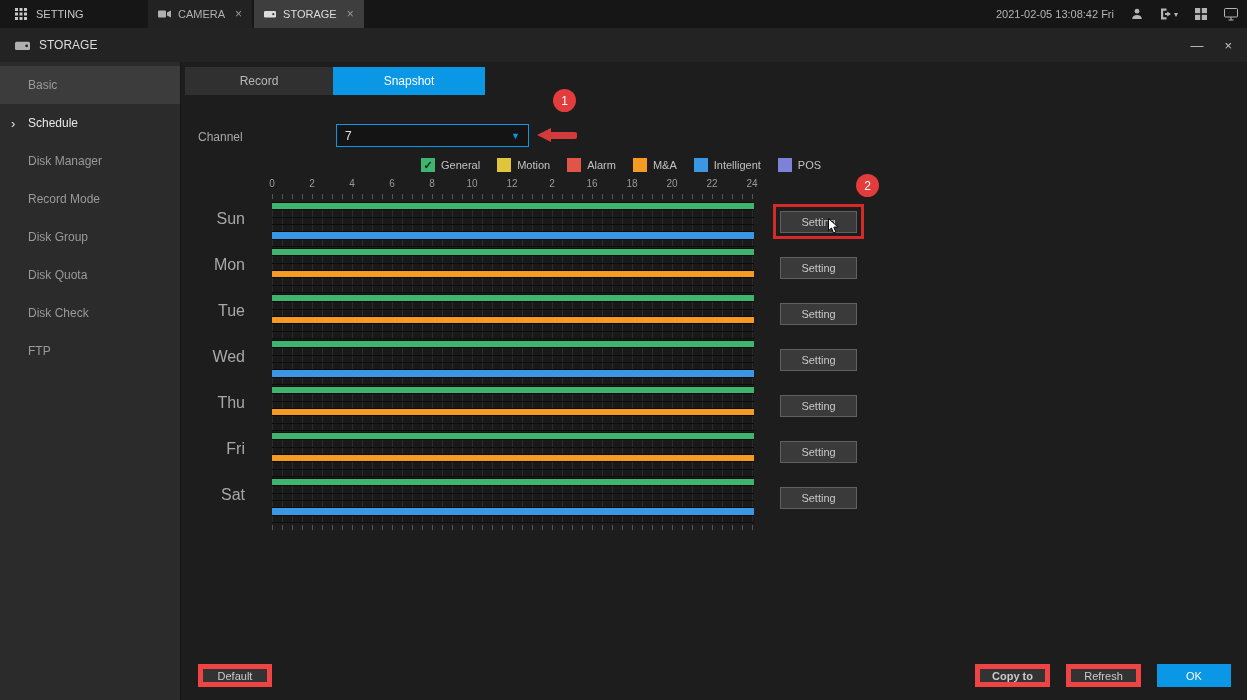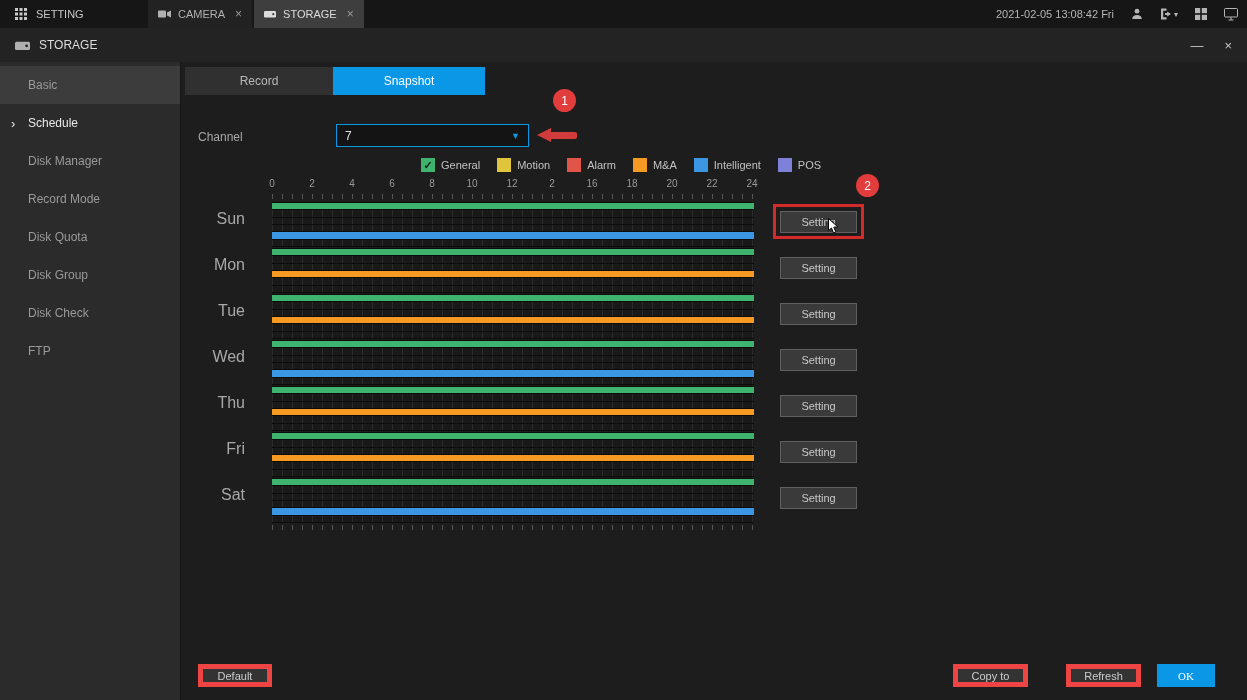--- a/index.html
+++ b/index.html
@@ -65,23 +65,23 @@
 .track { flex:1; background-color:#191919; background-image:repeating-linear-gradient(90deg,#2b2b2b 0 1px,transparent 1px 10px); }
 
 .settings-col { position:absolute; left:599px; top:140px; width:77px; height:321px; }
 .setting-btn { position:absolute; left:0; width:77px; height:22px; background:#3a3a3a; border:1px solid #606060; color:#c9c9c9; font-size:11px; display:flex; align-items:center; justify-content:center; cursor:pointer; }
 
 .annot-box { position:absolute; left:592px; top:142px; width:91px; height:35px; border:3px solid #d42a2a; z-index:5; }
 .cursor { position:absolute; left:646px; top:155px; z-index:6; }
 
 .btn { position:absolute; top:602px; height:23px; background:#333; border:5px solid #ef4444; color:#ccc; font-size:11px; display:flex; align-items:center; justify-content:center; cursor:pointer; }
 .btn-default { left:17px; width:74px; }
-.btn-copy { left:772px; width:75px; }
+.btn-copy { left:794px; width:75px;font-weight:bold; }
 .btn-refresh { left:885px; width:75px; }
-.btn-ok { left:976px; width:58px; background:#0a97e6; border-color:#0a97e6; color:#fff;font-family:Liberation Serif, serif; }
+.btn-ok { left:976px; width:74px; background:#0a97e6; border-color:#0a97e6; color:#fff; }
 </style>
 </head>
 <body>
 
 <div class="topbar">
   <div class="app-entry">
     <svg width="12" height="12" viewBox="0 0 12 12" fill="currentColor">
       <rect width="3" height="3"></rect>
         <rect x="4.5" width="3" height="3"></rect>
         <rect x="9" width="3" height="3"></rect>
@@ -156,24 +156,24 @@
       <span class="side-arrow">›</span>
       <span>Schedule</span>
     </div>
     <div class="side-item ">
       <span>Disk Manager</span>
     </div>
     <div class="side-item ">
       <span>Record Mode</span>
     </div>
     <div class="side-item ">
+      <span>Disk Group</span>
+    </div>
+    <div class="side-item ">
       <span>Disk Quota</span>
-    </div>
-    <div class="side-item ">
-      <span>Disk Group</span>
     </div>
     <div class="side-item ">
       <span>Disk Check</span>
     </div>
     <div class="side-item ">
       <span>FTP</span>
     </div>
   </div>
 
 <div class="main">

